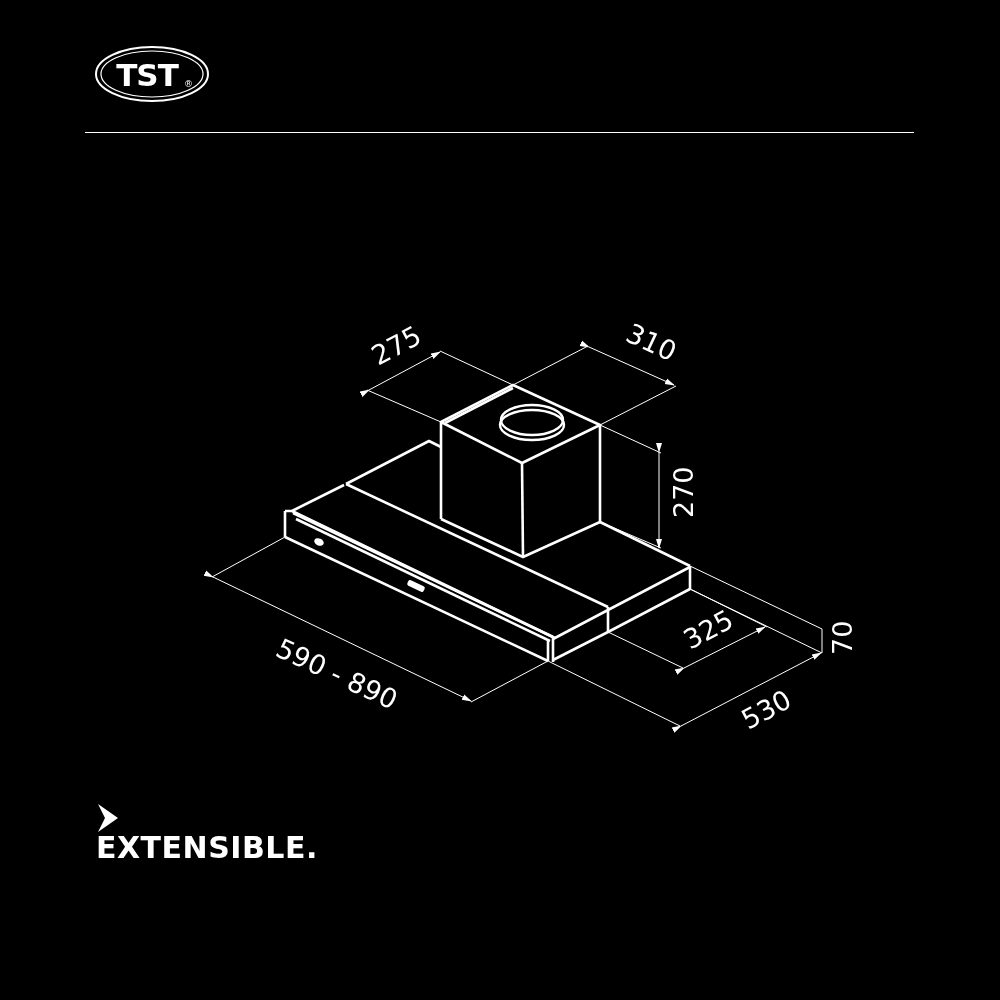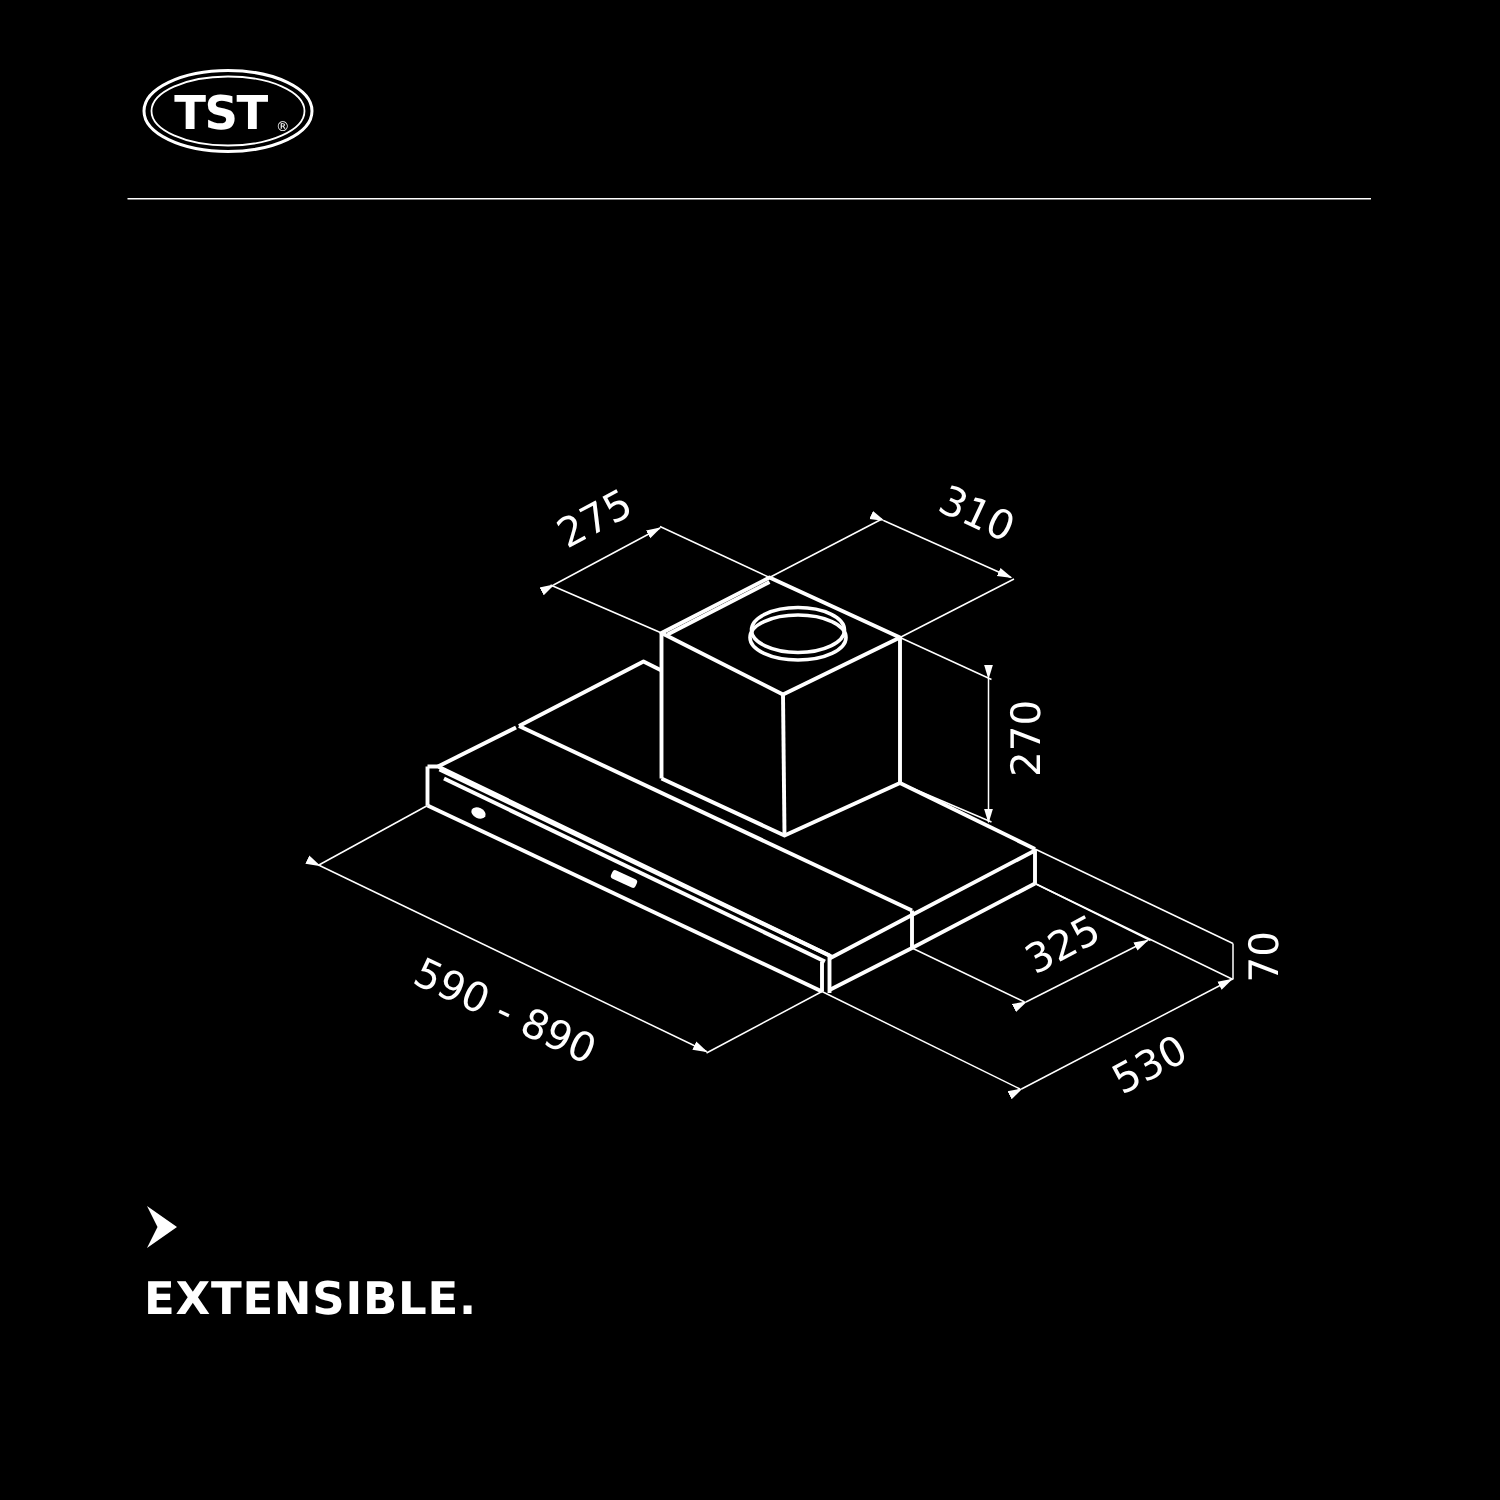--- a/index.html
+++ b/index.html
@@ -1,21 +1,21 @@
 <!DOCTYPE html>
 <html><head>
 <meta charset="utf-8">
 <style>
   html, body { margin: 0; padding: 0; background: #000; }
   body { width: 1000px; height: 1000px; position: relative; overflow: hidden; font-family: "DejaVu Sans", sans-serif; }
   .logo { position: absolute; left: 94px; top: 45px; width: 116px; height: 58px; }
   .rule { position: absolute; left: 85px; top: 132px; width: 829px; height: 1px; background: #fff; }
   .drawing { position: absolute; left: 0; top: 0; width: 1000px; height: 1000px; }
   .arrow { position: absolute; left: 96px; top: 802px; width: 24px; height: 32px; }
-  .caption { position: absolute; left: 96px; top: 847px; color: #fff; font-family: "DejaVu Sans", sans-serif; font-weight: bold; font-size: 30px; letter-spacing: 0.5px; line-height: 40px; }
+  .caption { position: absolute; left: 96px; top: 828px; color: #fff; font-family: "DejaVu Sans", sans-serif; font-weight: bold; font-size: 30px; letter-spacing: 0.5px; line-height: 40px; }
   .dim { fill: #fff; font-family: "DejaVu Sans", sans-serif; font-size: 27px; }
 </style>
 </head>
 <body>
 
 <svg class="logo" viewBox="0 0 116 58">
   <ellipse cx="58" cy="29" rx="56" ry="27" fill="none" stroke="#fff" stroke-width="2"></ellipse>
   <ellipse cx="58" cy="29" rx="51" ry="23" fill="none" stroke="#fff" stroke-width="1.2"></ellipse>
   <text x="53" y="41" text-anchor="middle" fill="#fff" font-family="DejaVu Sans, sans-serif" font-weight="bold" font-size="31" letter-spacing="-1">TST</text>
   <text x="90" y="42" fill="#fff" font-family="DejaVu Sans, sans-serif" font-size="9">®</text>

